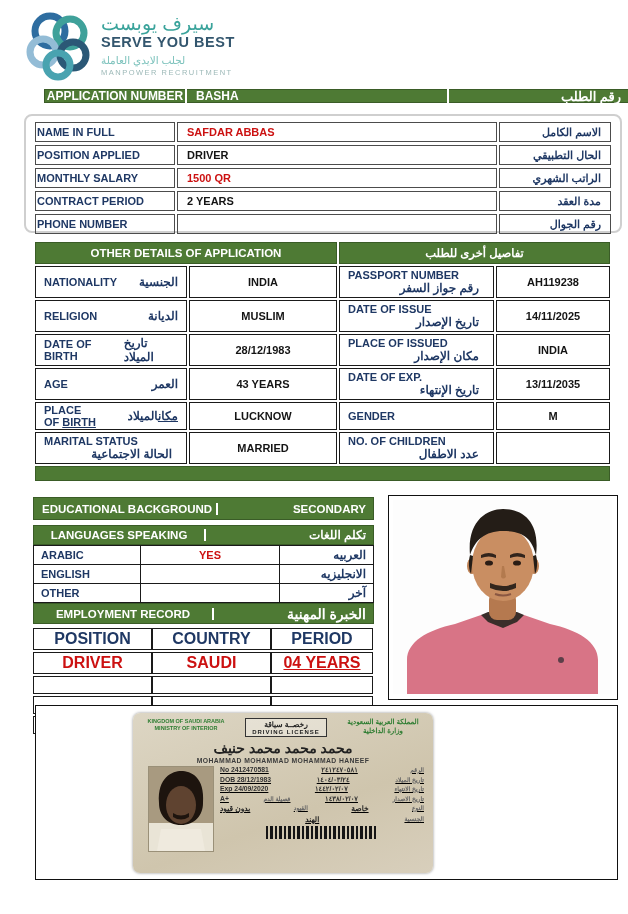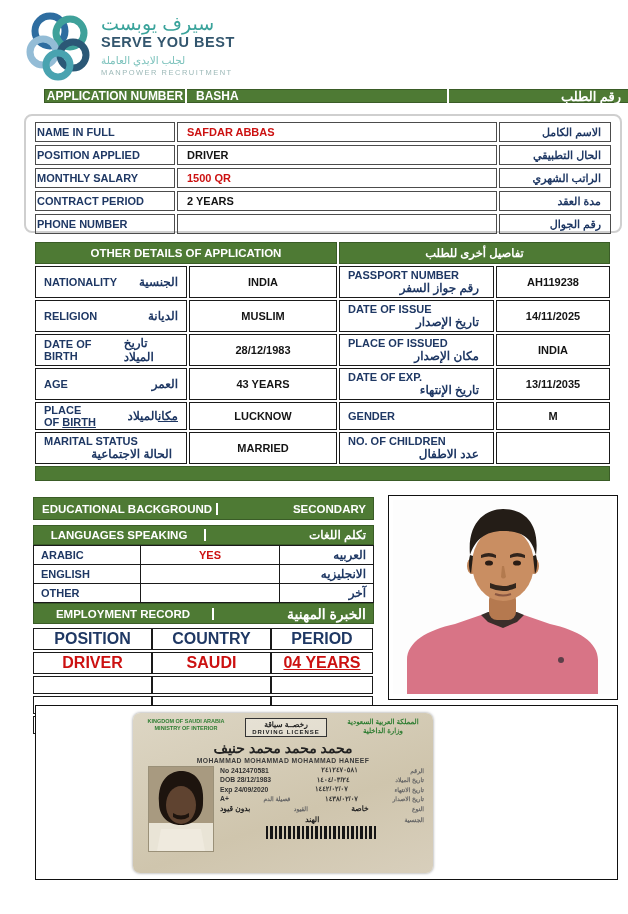--- a/index.html
+++ b/index.html
@@ -70,21 +70,21 @@
   .lic-kv{width:92px;text-align:center;color:#2e7d32;font-size:5.5px;font-weight:bold;line-height:7px;}
   .lic-midbox{border:1.5px solid #333;padding:1px 6px;text-align:center;background:rgba(255,255,255,.35);}
   .lic-midbox .a{font-size:7.5px;font-weight:bold;color:#222;}
   .lic-midbox .e{font-size:6px;font-weight:bold;color:#222;letter-spacing:1px;}
   .lic-right{width:86px;text-align:center;color:#2e7d32;font-size:7px;font-weight:bold;line-height:8.5px;}
   .lic-name-ar{text-align:center;font-size:14px;font-weight:bold;color:#222;margin-top:3px;}
   .lic-name-en{text-align:center;font-size:6.8px;font-weight:bold;color:#3c3c3c;letter-spacing:.4px;margin-top:1px;}
   .lic-body{display:flex;margin-top:2px;gap:6px;}
   .lic-photo{width:64px;height:84px;margin-left:8px;flex:none;border:1px solid #9a9078;}
   .lic-details{flex:1;display:flex;flex-direction:column;gap:1.5px;padding-right:2px;}
-  .lic-row{display:flex;justify-content:space-between;align-items:center;font-weight:bold;}
+  .lic-row{display:flex;justify-content:space-between;font-weight:bold;text-decoration:underline;}
   .lic-row .e{font-size:6.8px;color:#333;}
   .lic-row .n{font-size:6.8px;color:#333;}
   .lic-row .al{font-size:6px;color:#666;}
   .lic-row .ab{font-size:7.5px;color:#222;}
   #barcode{width:112px;height:13px;margin-top:1px;align-self:center;
     background:repeating-linear-gradient(90deg,#151515 0 2px,transparent 2px 4px,#151515 4px 7px,transparent 7px 9px);}
 </style>
 </head>
 <body>
 

